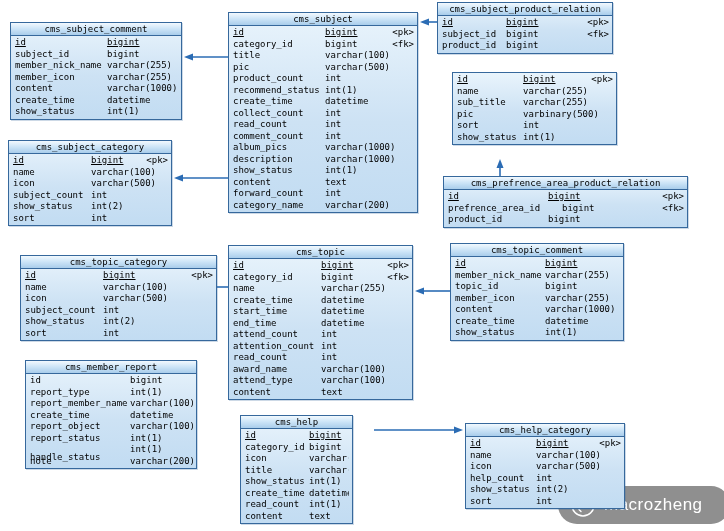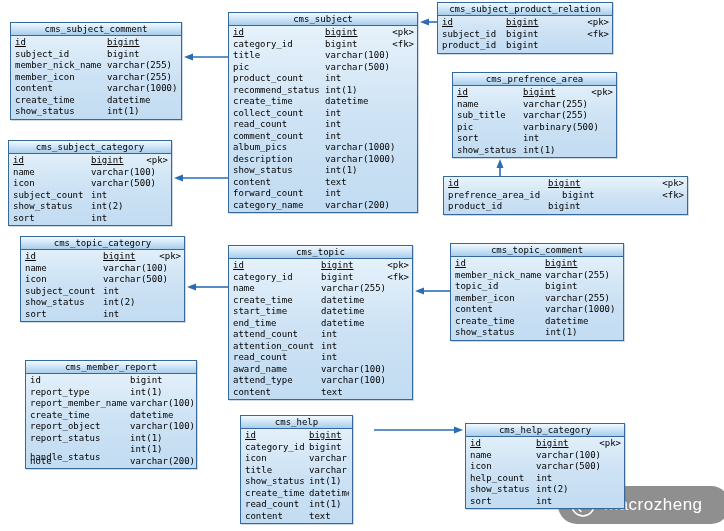--- a/index.html
+++ b/index.html
@@ -198,21 +198,20 @@
           <span class="col-type">bigint</span>
           <span class="col-key">&lt;fk&gt;</span>
         </div>
         <div class="col-row">
           <span class="col-name" style="width: 64px;">product_id</span>
           <span class="col-type">bigint</span>
         </div>
       </div>
     </div>
     <div class="table-box" style="left: 452px; top: 72px; width: 165px;">
-      <div class="table-title">cms_prefrence_area</div>
       <div class="table-body">
         <div class="col-row">
           <span class="col-name u" style="width: 66px;">id</span>
           <span class="col-type u">bigint</span>
           <span class="col-key">&lt;pk&gt;</span>
         </div>
         <div class="col-row">
           <span class="col-name" style="width: 66px;">name</span>
           <span class="col-type">varchar(255)</span>
         </div>
@@ -228,20 +227,21 @@
           <span class="col-name" style="width: 66px;">sort</span>
           <span class="col-type">int</span>
         </div>
         <div class="col-row">
           <span class="col-name" style="width: 66px;">show_status</span>
           <span class="col-type">int(1)</span>
         </div>
       </div>
     </div>
     <div class="table-box" style="left: 443px; top: 176px; width: 245px;">
+      <div class="table-title">cms_prefrence_area_product_relation</div>
       <div class="table-body">
         <div class="col-row">
           <span class="col-name u" style="width: 100px;">id</span>
           <span class="col-type u">bigint</span>
           <span class="col-key">&lt;pk&gt;</span>
         </div>
         <div class="col-row">
           <span class="col-name" style="width: 114px;">prefrence_area_id</span>
           <span class="col-type">bigint</span>
           <span class="col-key">&lt;fk&gt;</span>
@@ -275,21 +275,21 @@
         <div class="col-row">
           <span class="col-name" style="width: 78px;">show_status</span>
           <span class="col-type">int(2)</span>
         </div>
         <div class="col-row">
           <span class="col-name" style="width: 78px;">sort</span>
           <span class="col-type">int</span>
         </div>
       </div>
     </div>
-    <div class="table-box" style="left: 20px; top: 236px; width: 165px;">
+    <div class="table-box" style="left: 20px; top: 255px; width: 197px;">
       <div class="table-title">cms_topic_category</div>
       <div class="table-body">
         <div class="col-row">
           <span class="col-name u" style="width: 78px;">id</span>
           <span class="col-type u">bigint</span>
           <span class="col-key">&lt;pk&gt;</span>
         </div>
         <div class="col-row">
           <span class="col-name" style="width: 78px;">name</span>
           <span class="col-type">varchar(100)</span>

